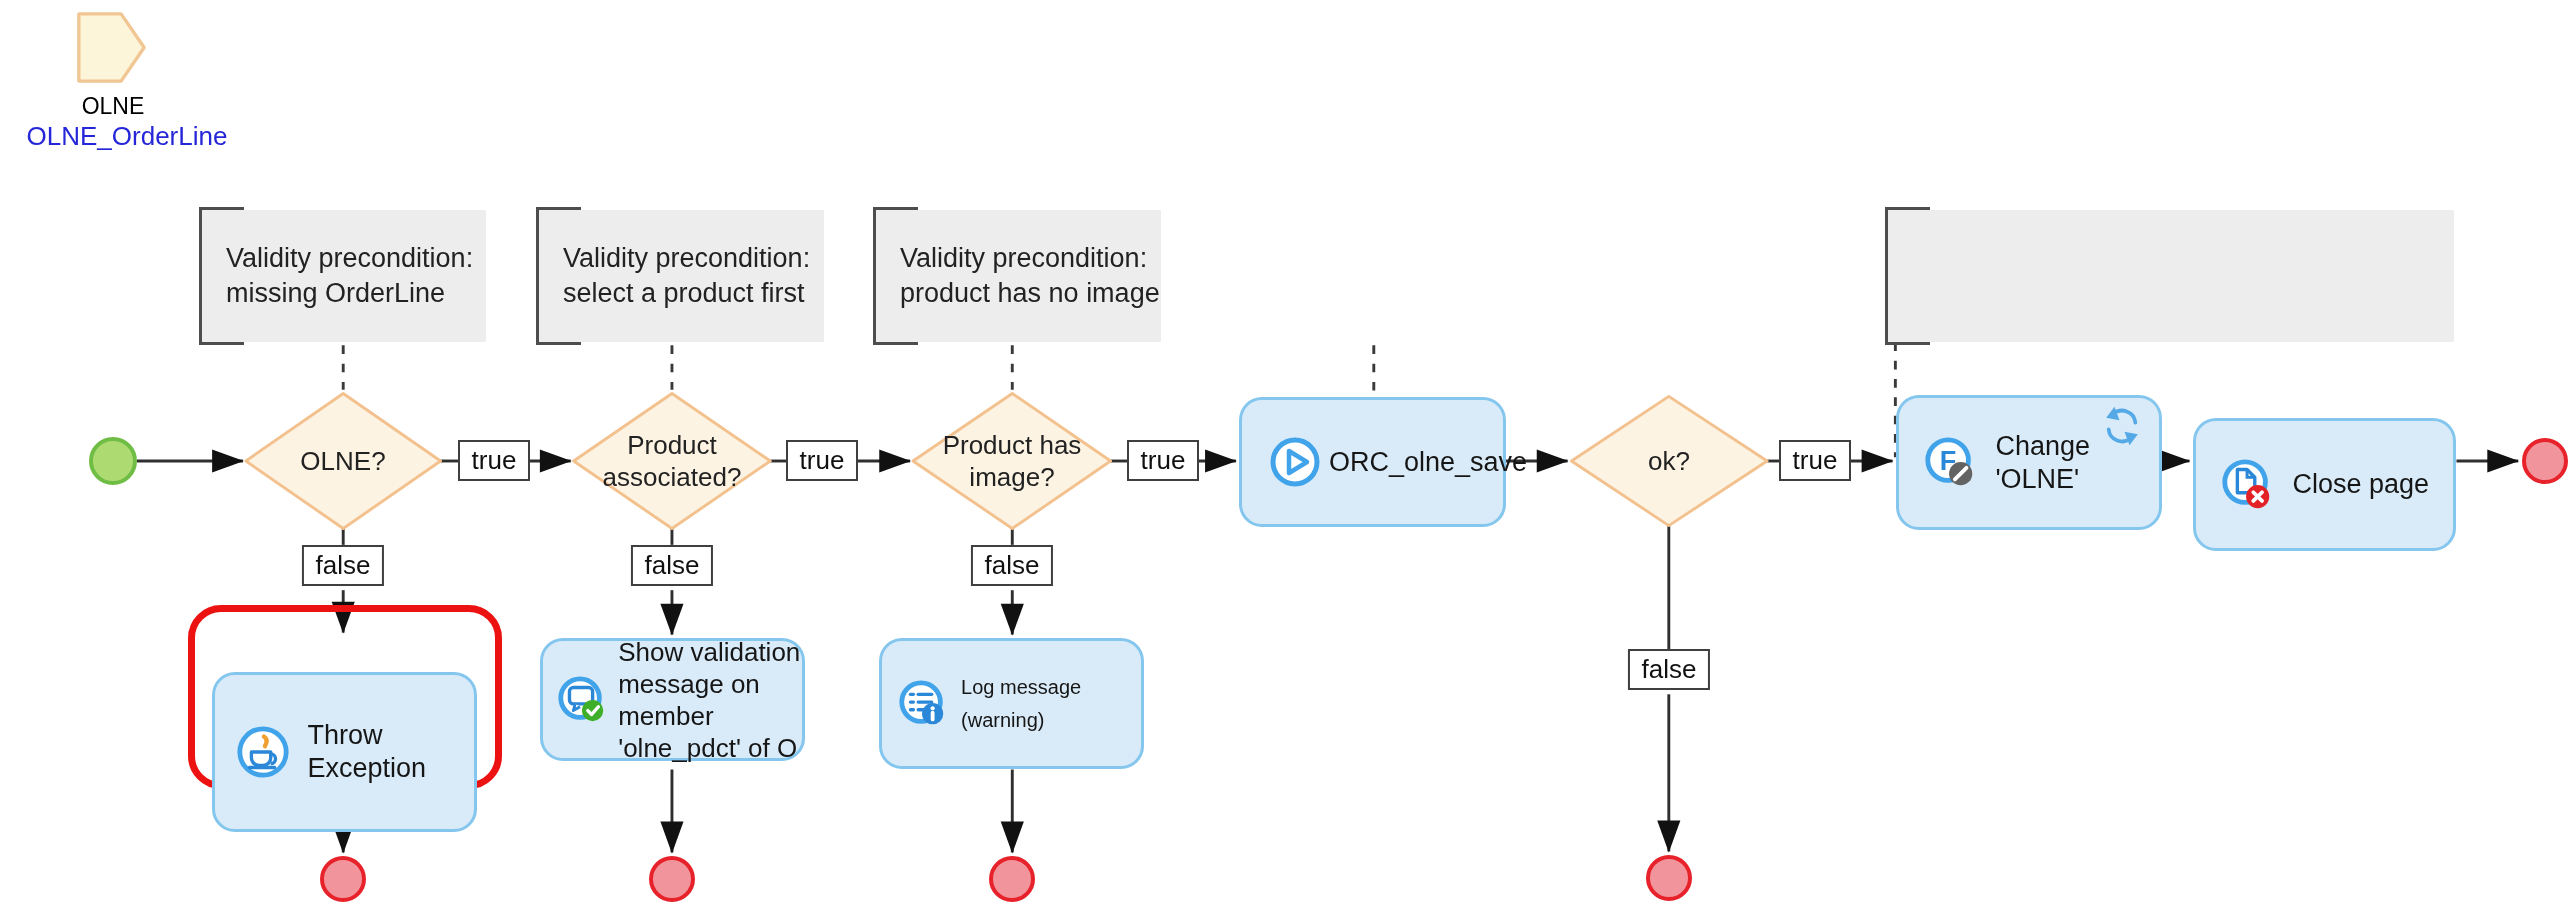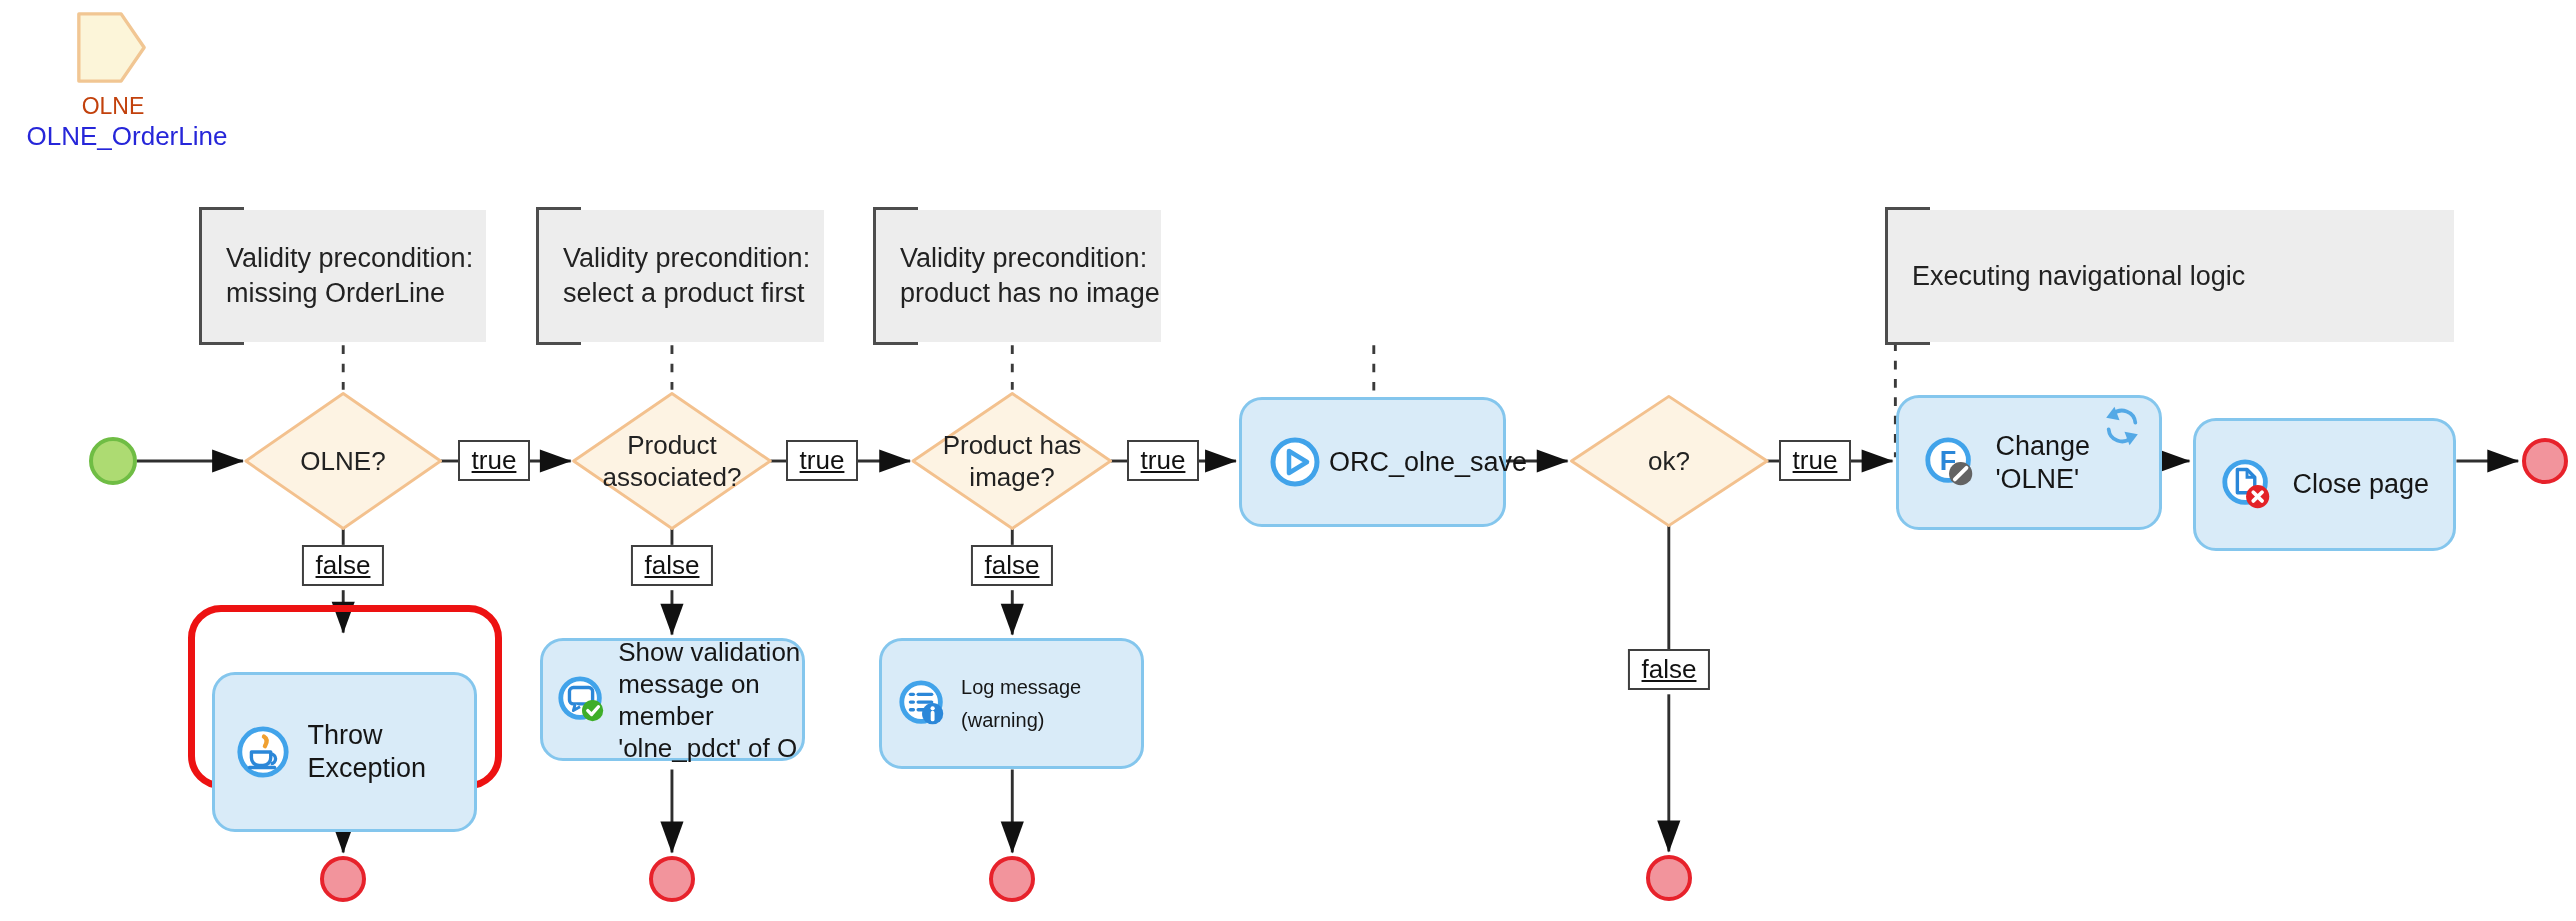--- a/index.html
+++ b/index.html
@@ -32,36 +32,36 @@
   }
   .activity-icon{flex:0 0 auto;}
   
   .decision-label{
     position:absolute;transform:translate(-50%,-50%);text-align:center;
     font-size:26px;line-height:32px;color:#222;white-space:pre-line;width:max-content;
   }
   
   .edge-label{
     position:absolute;transform:translateX(-50%);background:#fff;border:2.9px solid #3f3f3f;
-    font-size:26px;line-height:29px;padding:3.9px 11.6px;color:#111;text-decoration:underline;
+    font-size:26px;line-height:29px;padding:3.9px 11.6px;color:#111;
   }
   
   .start-node{
     position:absolute;width:48px;height:48px;border-radius:50%;
     background:#addb72;border:4.8px solid #6fbd44;box-sizing:border-box;
   }
   .end-node{
     position:absolute;width:46px;height:46px;border-radius:50%;
     background:#f2949c;border:4.8px solid #e7222b;box-sizing:border-box;
   }
   .highlight-ring{
     position:absolute;border:7.7px solid #ed1212;border-radius:33px;box-sizing:border-box;
     background:transparent;
   }
-  .trigger-name{position:absolute;font-size:23px;color:#c2410c;transform:translateX(-50%);}
+  .trigger-name{position:absolute;font-size:23px;color:#000000;transform:translateX(-50%);}
   .trigger-link{position:absolute;font-size:26px;color:#2626d9;transform:translateX(-50%);}
   .corner-icon{position:absolute;top:7.7px;right:15.4px;}
   svg{display:block;}
 </style>
 </head>
 <body>
 
 <div class="canvas">
 
   <svg class="abs" style="left:0;top:0" width="2576" height="922" viewBox="0 0 2672 956">
@@ -133,21 +133,20 @@
     <div class="annotation-text">Validity precondition:
 select a product first</div>
   </div>
   <div class="annotation" style="left:875px;top:210px;width:286px">
     <span class="bracket"></span>
     <div class="annotation-text">Validity precondition:
 product has no image</div>
   </div>
   <div class="annotation" style="left:1887px;top:210px;width:567px">
     <span class="bracket"></span>
-    <div class="annotation-text">Executing navigational logic</div>
   </div>
 
   <div class="decision-label" style="left:343px;top:461px">OLNE?</div>
   <div class="decision-label" style="left:672px;top:461px">Product
 associated?</div>
   <div class="decision-label" style="left:1012px;top:461px">Product has
 image?</div>
   <div class="decision-label" style="left:1669px;top:461px">ok?</div>
 
   <div class="edge-label" style="left:494px;top:440px">true</div>

